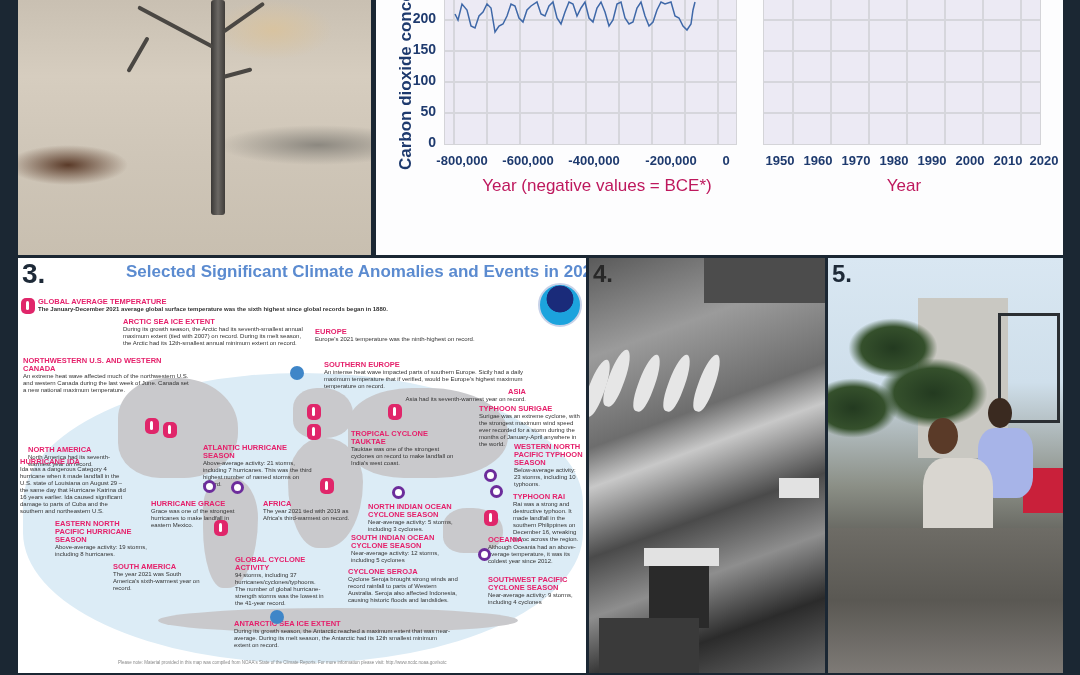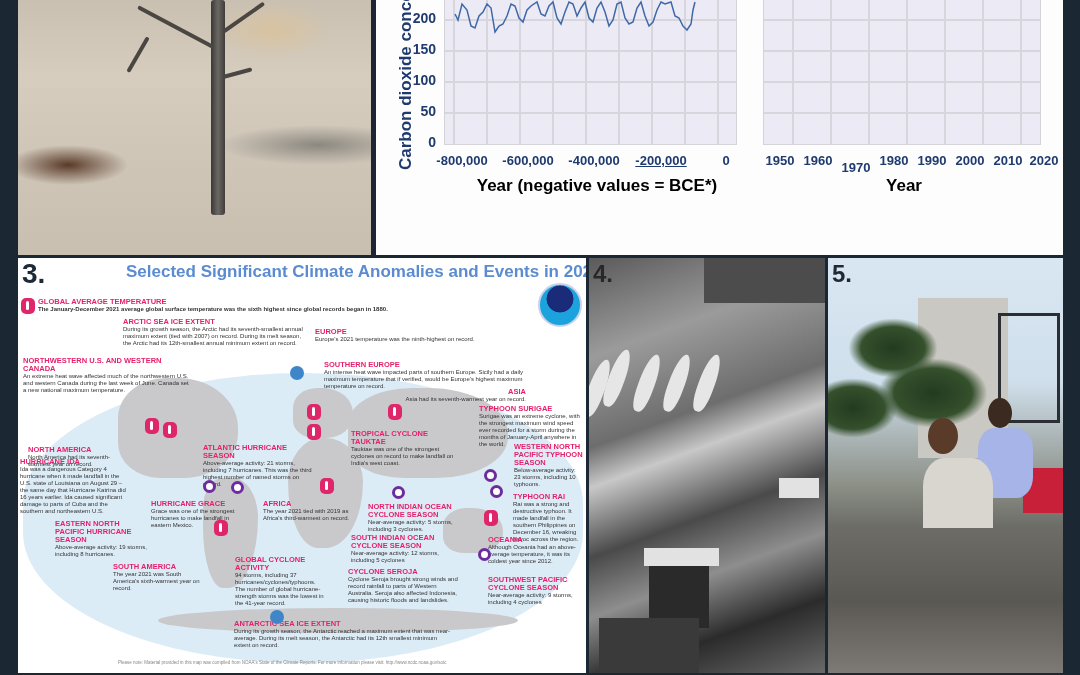--- a/index.html
+++ b/index.html
@@ -14,21 +14,21 @@
   #p1 .trunk{position:absolute;left:193px;top:0;width:14px;height:215px;background:linear-gradient(90deg,#3a3836,#6b6864,#3f3c39);border-radius:3px;}
   #p1 .branch{position:absolute;height:4px;background:#4a4743;transform-origin:left center;border-radius:2px;}
   
   #p2{left:376px;top:0;width:687px;height:255px;background:#fdfdfe;}
   .axis-title-y{position:absolute;left:-60px;top:70px;transform:rotate(-90deg);font-weight:bold;color:#1e3a6e;font-size:17px;white-space:nowrap;width:180px;text-align:left;}
   .ytick{position:absolute;font-weight:bold;color:#1e3a6e;font-size:14px;text-align:right;width:36px;}
   .plot{position:absolute;background:#eceaf4;border:1px solid #d4d4d8;}
   .gl-h{position:absolute;left:0;right:0;height:2px;background:#d6d6dc;}
   .gl-v{position:absolute;top:0;bottom:0;width:2px;background:#d6d6dc;}
   .xtick{position:absolute;font-weight:bold;color:#1e3a6e;font-size:13px;top:153px;white-space:nowrap;transform:translateX(-50%);}
-  .xtitle{position:absolute;top:176px;font-weight:bold;color:#000000;font-size:17px;white-space:nowrap;transform:translateX(-50%);}
+  .xtitle{position:absolute;top:176px;font-weight:normal;color:#be185d;font-size:17px;white-space:nowrap;transform:translateX(-50%);}
   .footnote{position:absolute;top:219px;left:240px;font-size:13px;color:#1e3a6e;white-space:nowrap;}
   
   #p3{left:18px;top:258px;width:568px;height:415px;background:#ffffff;}
   #p3 .num{position:absolute;left:4px;top:0;font-size:28px;font-weight:bold;color:#1e2a38;}
   #p3 .title{position:absolute;left:108px;top:4px;font-size:17px;font-weight:bold;color:#5b8bd0;white-space:nowrap;}
   #p3 .ocean{position:absolute;left:5px;top:115px;width:560px;height:290px;border-radius:50%/45%;background:#dcecf6;}
   #p3 .land{position:absolute;background:#c9c9cc;border-radius:40% 50% 45% 35%;}
   .evt{position:absolute;font-size:6px;line-height:7px;color:#333;}
   .evt .h{color:#e51f6a;font-weight:bold;font-size:7.5px;line-height:8px;}
   .therm{position:absolute;width:14px;height:16px;border-radius:5px;background:#e0266a;}
@@ -106,26 +106,26 @@
     <div class="gl-v" style="left:104px;"></div>
     <div class="gl-v" style="left:142px;"></div>
     <div class="gl-v" style="left:180px;"></div>
     <div class="gl-v" style="left:218px;"></div>
     <div class="gl-v" style="left:256px;"></div>
   </div>
 
   <div class="xtick" style="left:86px;">-800,000</div>
   <div class="xtick" style="left:152px;">-600,000</div>
   <div class="xtick" style="left:218px;">-400,000</div>
-  <div class="xtick" style="left:285px;text-decoration:underline;">-200,000</div>
+  <div class="xtick" style="left:295px;">-200,000</div>
   <div class="xtick" style="left:350px;">0</div>
 
   <div class="xtick" style="left:404px;">1950</div>
   <div class="xtick" style="left:442px;">1960</div>
-  <div class="xtick" style="left:480px;margin-top:7px;">1970</div>
+  <div class="xtick" style="left:480px;">1970</div>
   <div class="xtick" style="left:518px;">1980</div>
   <div class="xtick" style="left:556px;">1990</div>
   <div class="xtick" style="left:594px;">2000</div>
   <div class="xtick" style="left:632px;">2010</div>
   <div class="xtick" style="left:668px;">2020</div>
 
   <div class="xtitle" style="left:221px;">Year (negative values = BCE*)</div>
   <div class="xtitle" style="left:528px;">Year</div>
 </div>
 

